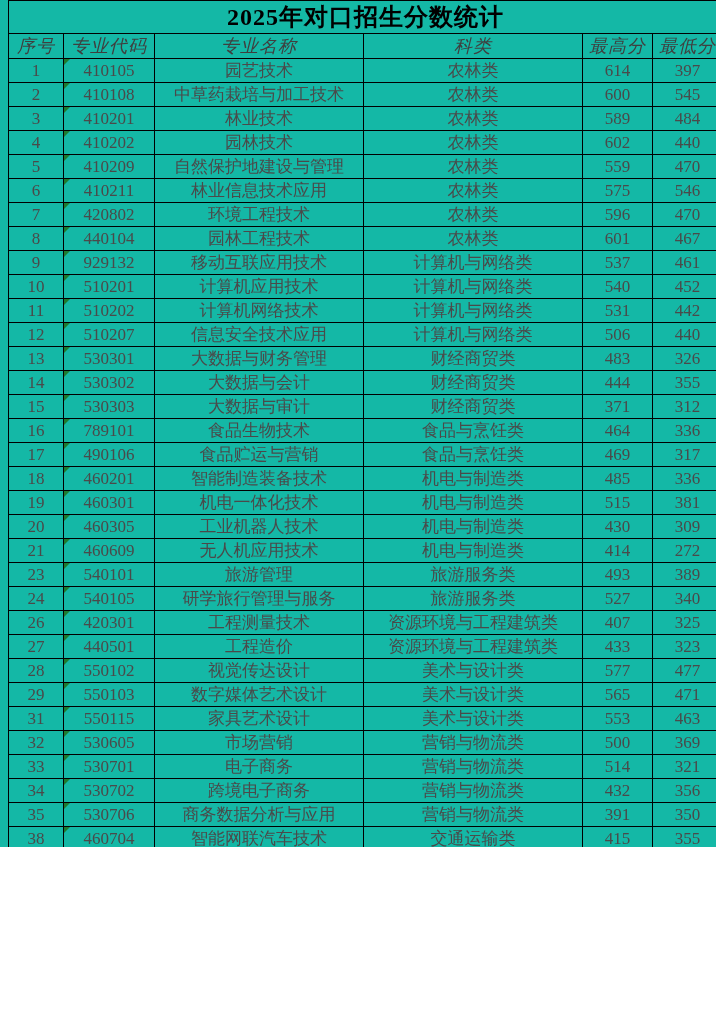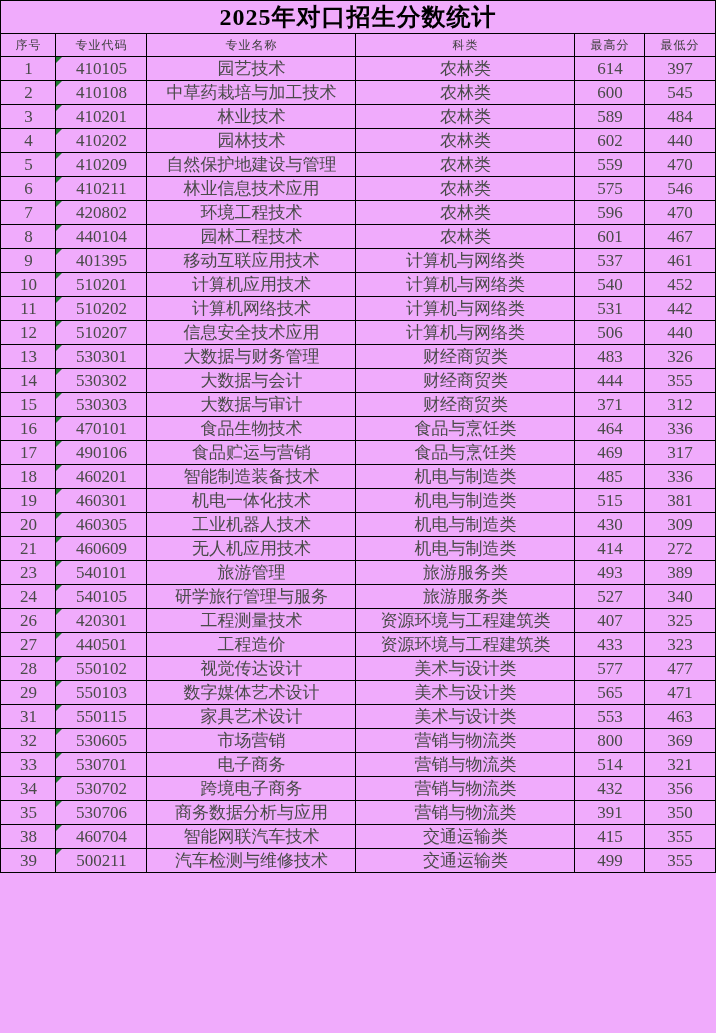--- a/index.html
+++ b/index.html
@@ -3,24 +3,25 @@
 <meta charset="utf-8">
 <style>
   html,body{
     margin:0;
     padding:0;
     background:#ffffff;
     font-family:"Liberation Serif","DejaVu Serif",serif;
   }
   .sheet{
     width:716px;
-    height:1033px;
-    background:#f0abfc;
+    height:847px;
+    background:#14b8a6;
     box-sizing:border-box;
     overflow:hidden;
+    padding-left:8px;
   }
   table.score-table{
     border-collapse:collapse;
     table-layout:fixed;
     width:714px;
     margin:0 auto;
   }
   table.score-table th,
   table.score-table td{
     border:1.5px solid #000000;
@@ -32,24 +33,25 @@
   }
   tr.title-row th{
     height:30px;
     font-size:24px;
     font-weight:bold;
     color:#000000;
     letter-spacing:1px;
   }
   tr.header-row th{
     height:22px;
-    font-size:12px;
+    font-size:18px;
     font-weight:normal;
     color:#3f3f3f;
     letter-spacing:1px;
+    font-style:italic;
   }
   tbody td{
     height:22px;
     font-size:17px;
     color:#4a4a4a;
     position:relative;
   }
   td .tri{
     position:absolute;
     left:0;
@@ -152,21 +154,21 @@
         <tr>
           <td>8</td>
           <td><span class="tri"></span><span>440104</span></td>
           <td>园林工程技术</td>
           <td>农林类</td>
           <td>601</td>
           <td>467</td>
         </tr>
         <tr>
           <td>9</td>
-          <td><span class="tri"></span><span>401395</span></td>
+          <td><span class="tri"></span><span>929132</span></td>
           <td>移动互联应用技术</td>
           <td>计算机与网络类</td>
           <td>537</td>
           <td>461</td>
         </tr>
         <tr>
           <td>10</td>
           <td><span class="tri"></span><span>510201</span></td>
           <td>计算机应用技术</td>
           <td>计算机与网络类</td>
@@ -208,21 +210,21 @@
         <tr>
           <td>15</td>
           <td><span class="tri"></span><span>530303</span></td>
           <td>大数据与审计</td>
           <td>财经商贸类</td>
           <td>371</td>
           <td>312</td>
         </tr>
         <tr>
           <td>16</td>
-          <td><span class="tri"></span><span>470101</span></td>
+          <td><span class="tri"></span><span>789101</span></td>
           <td>食品生物技术</td>
           <td>食品与烹饪类</td>
           <td>464</td>
           <td>336</td>
         </tr>
         <tr>
           <td>17</td>
           <td><span class="tri"></span><span>490106</span></td>
           <td>食品贮运与营销</td>
           <td>食品与烹饪类</td>
@@ -315,21 +317,21 @@
           <td>家具艺术设计</td>
           <td>美术与设计类</td>
           <td>553</td>
           <td>463</td>
         </tr>
         <tr>
           <td>32</td>
           <td><span class="tri"></span><span>530605</span></td>
           <td>市场营销</td>
           <td>营销与物流类</td>
-          <td>800</td>
+          <td>500</td>
           <td>369</td>
         </tr>
         <tr>
           <td>33</td>
           <td><span class="tri"></span><span>530701</span></td>
           <td>电子商务</td>
           <td>营销与物流类</td>
           <td>514</td>
           <td>321</td>
         </tr>

